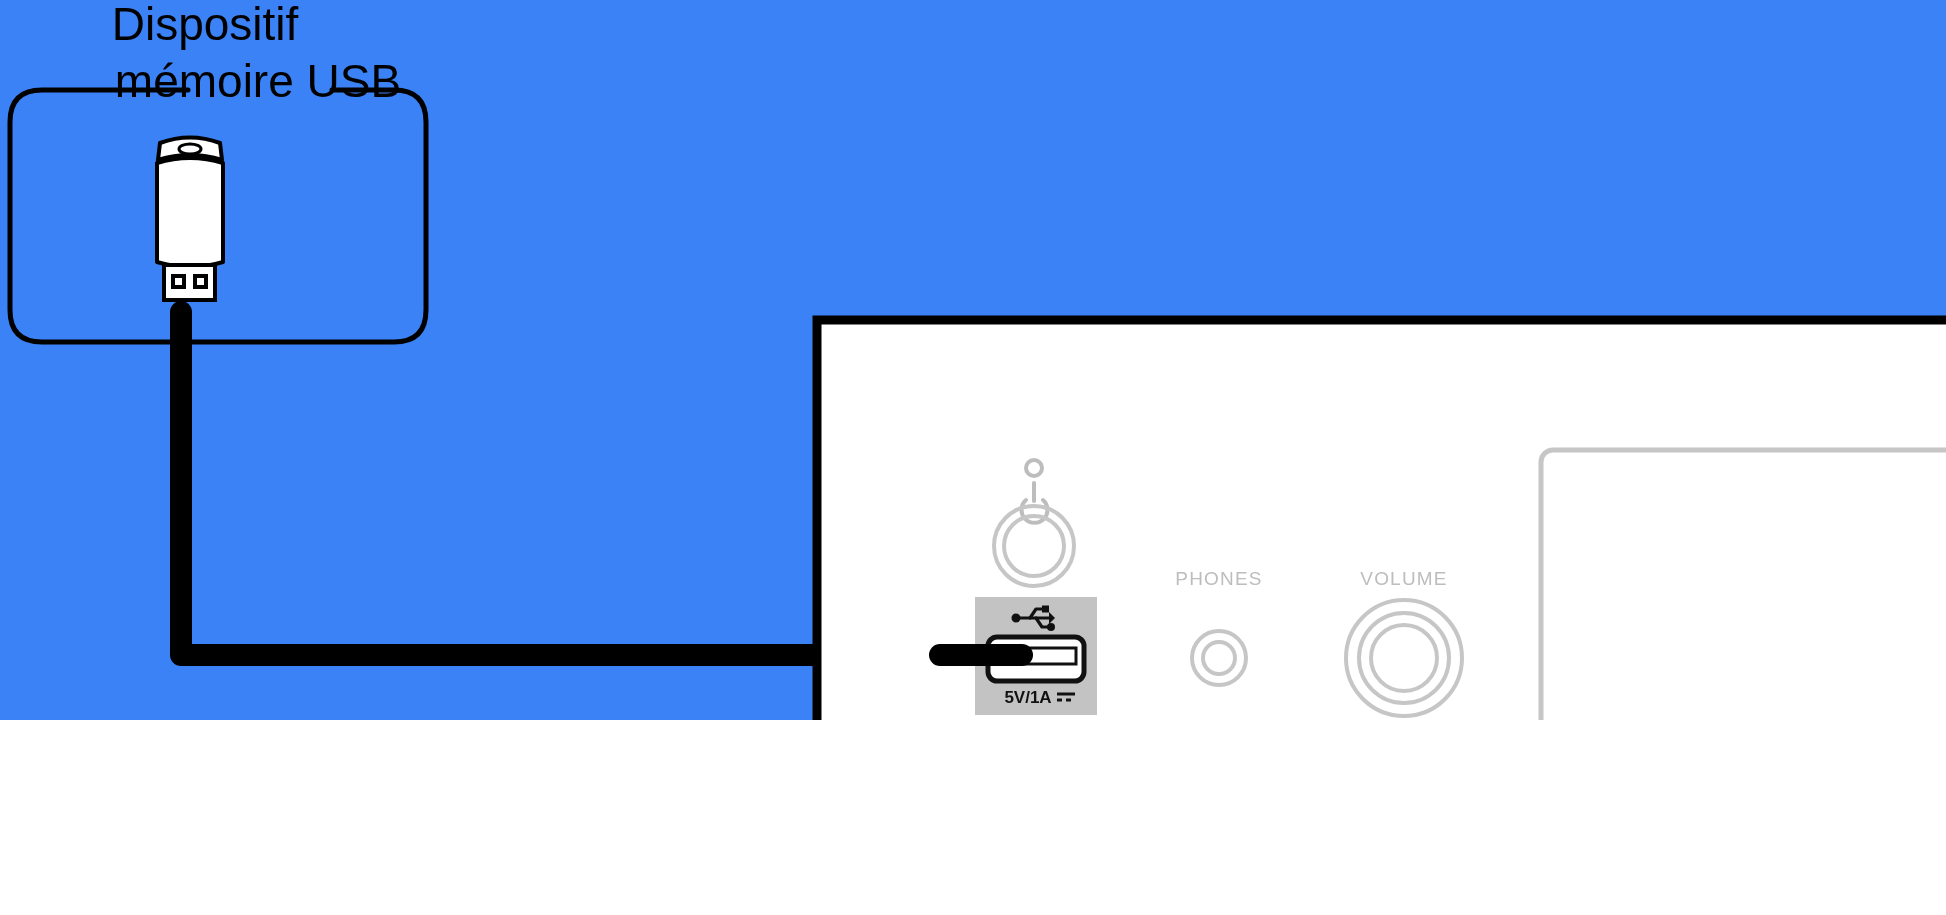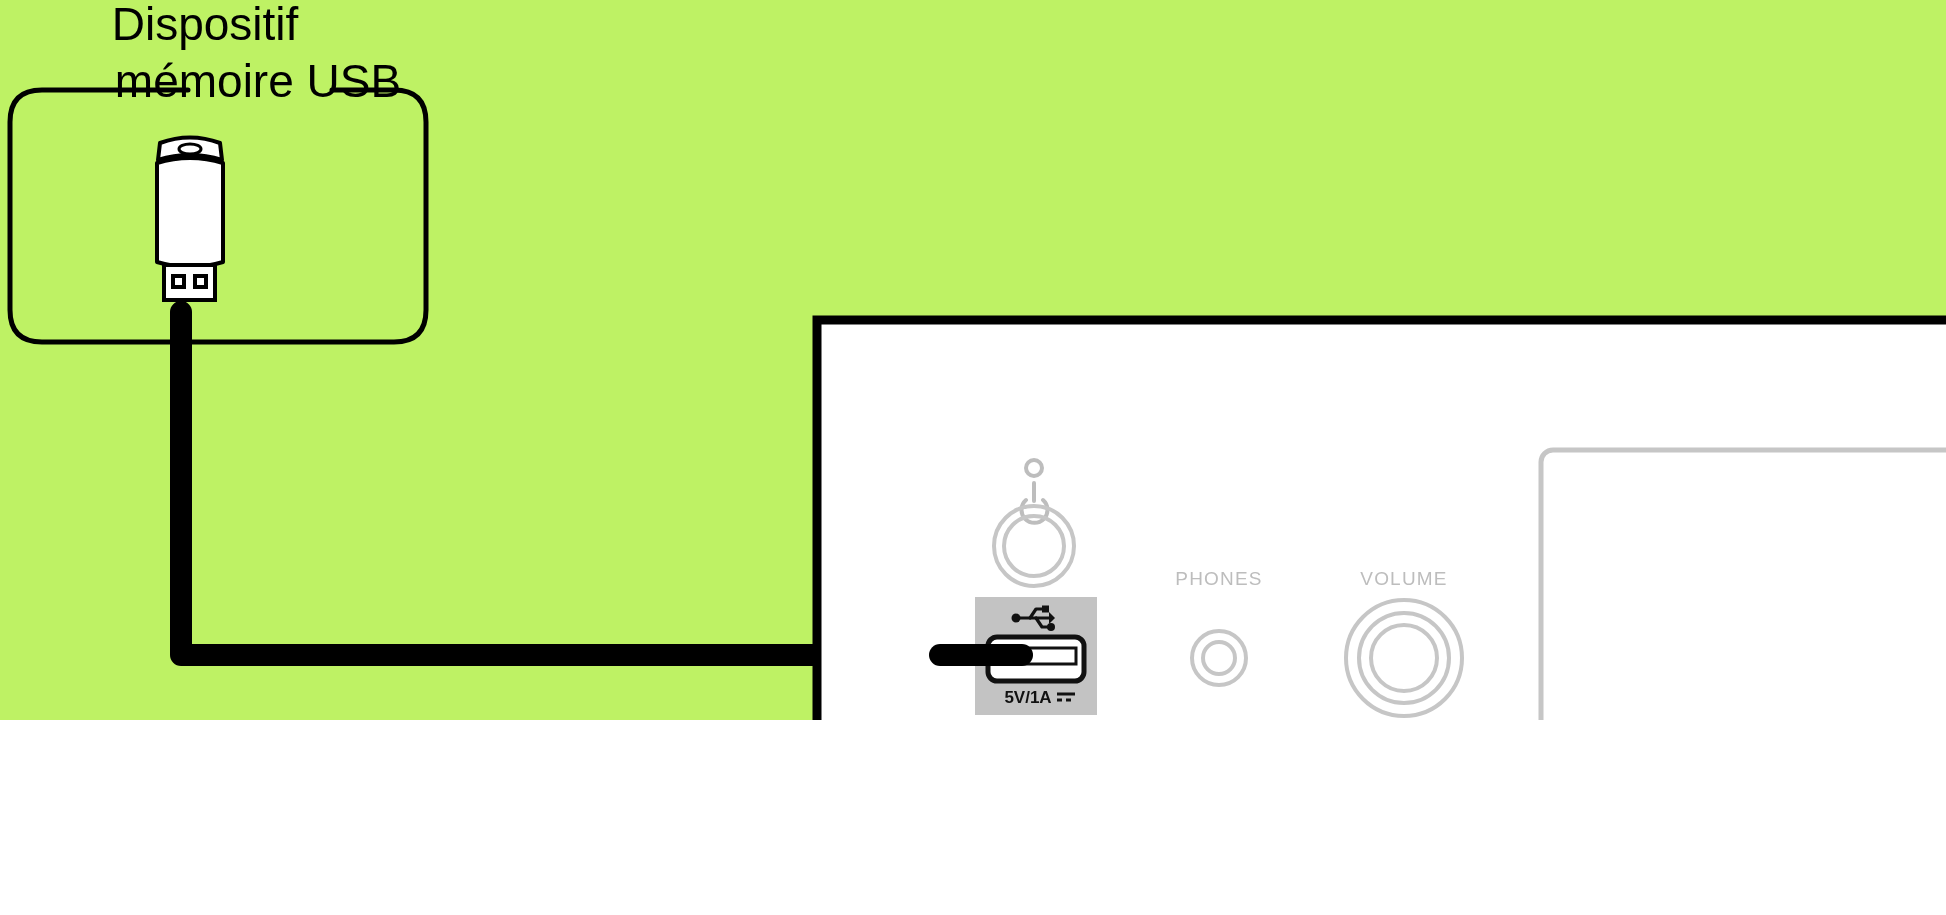--- a/index.html
+++ b/index.html
@@ -8,21 +8,21 @@
     padding: 0;
     background: #ffffff;
   }
   body {
     font-family: "Liberation Sans", sans-serif;
   }
   #stage {
     position: relative;
     width: 1946px;
     height: 720px;
-    background: #bef264;
+    background: #3b82f6;
     overflow: hidden;
   }
   #stage svg {
     position: absolute;
     top: 0;
     left: 0;
     display: block;
   }
   .lbl-main {
     font-family: "Liberation Sans", sans-serif;

